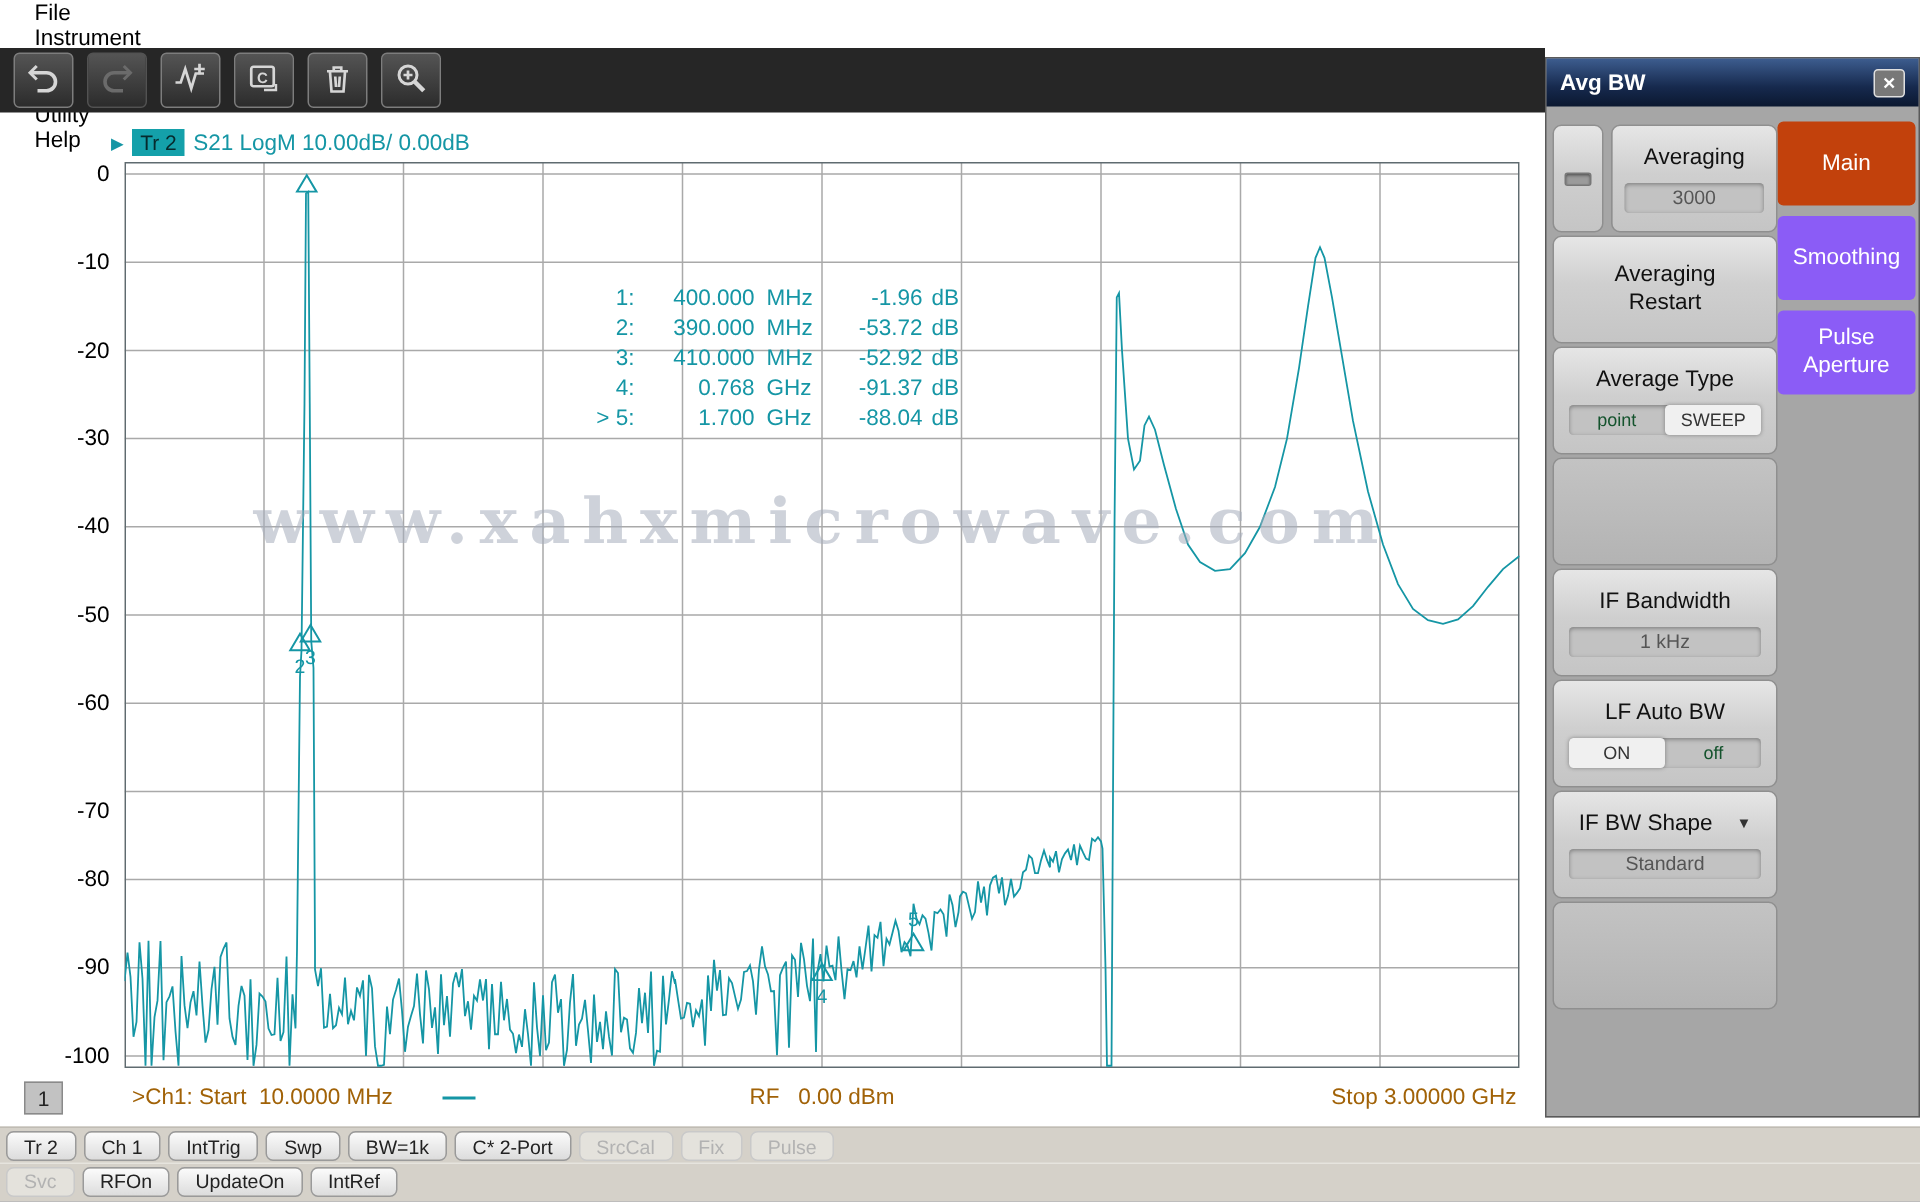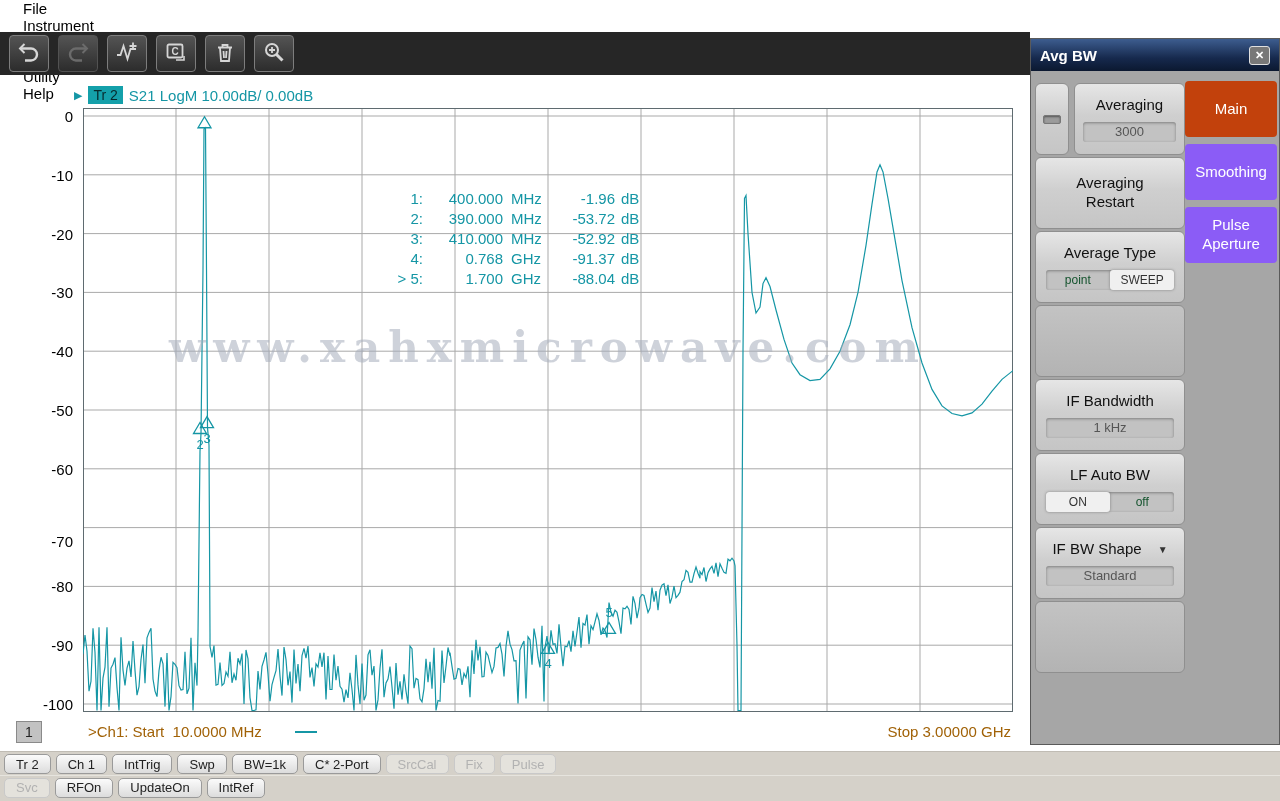--- a/index.html
+++ b/index.html
@@ -224,20 +224,21 @@
         </div>
       </div>
     <div class="watermark">www.xahxmicrowave.com</div>
   </div>
 
   <div class="chan-badge">1</div>
 
   <div class="plot-footer">
     <span class="pf-start">&gt;Ch1: Start  10.0000 MHz</span>
     <span class="pf-line"></span>
+    <span class="pf-rf">RF   0.00 dBm</span>
     <span class="pf-stop">Stop 3.00000 GHz</span>
   </div>
 
   <div class="panel">
     <div class="panel-header">
       <span>Avg BW</span>
       <button class="close-btn">✕</button>
     </div>
 
     <div class="tabs" id="panel-tabs">

